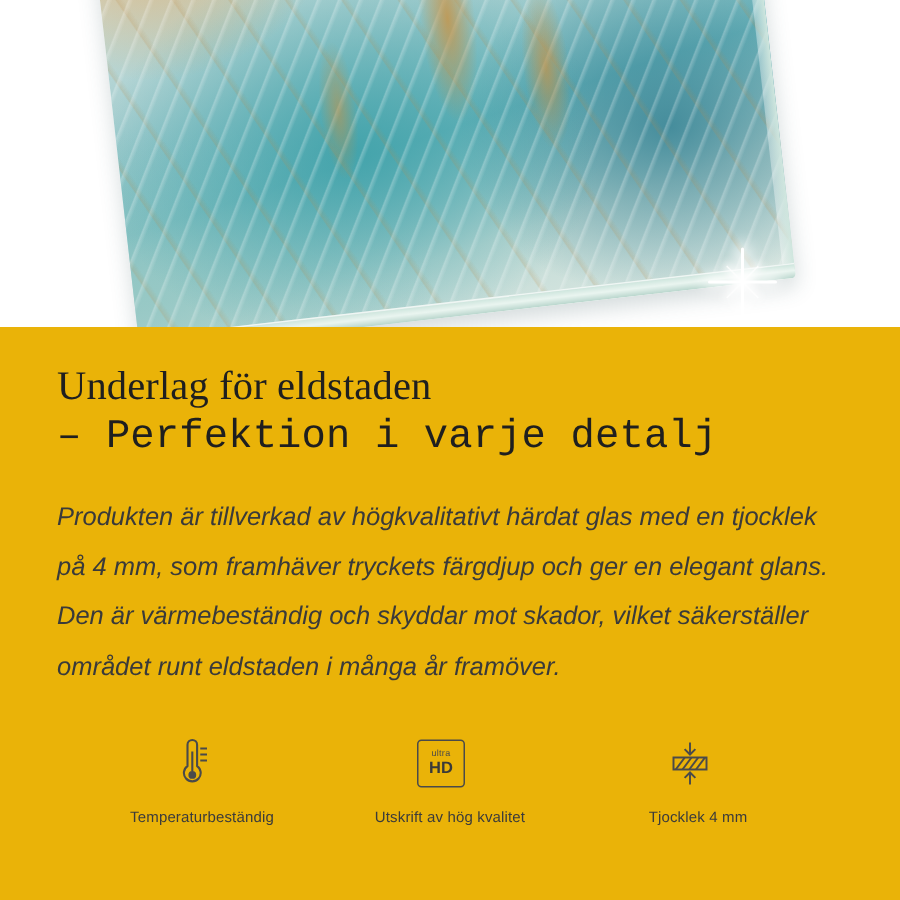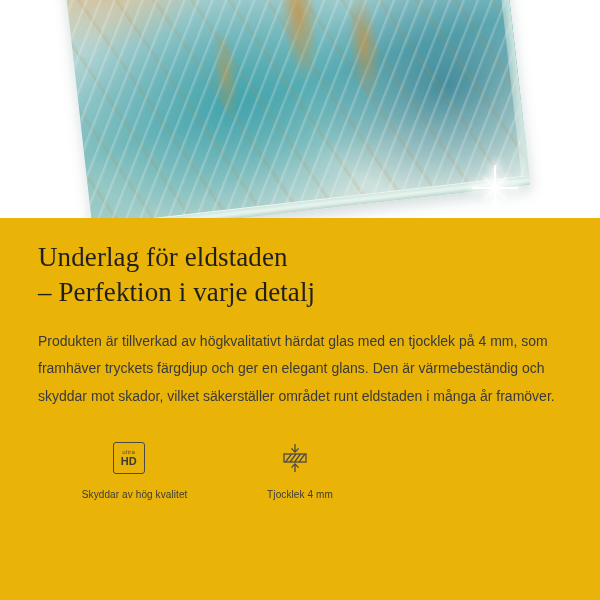--- a/index.html
+++ b/index.html
@@ -169,28 +169,30 @@
     font-family: "Liberation Serif", serif;
     font-size: 27px;
     line-height: 1.30;
     font-weight: 400;
     color: #1f1f1f;
     margin: 0 0 18px 0;
     letter-spacing: 0.1px;
   }
   .headline .line2 {
     display: block;
+    font-family: Liberation Mono, monospace;
   }
 
   .body-copy {
-    font-size: 14px;
+    font-size: 17px;
     line-height: 1.95;
     color: #3a3a3a;
     margin: 0;
     max-width: 520px;
+    font-style: italic;
   }
 
   
   .features {
     margin-top: 26px;
     display: grid;
     grid-template-columns: repeat(3, 1fr);
     row-gap: 16px;
     padding: 0 14px;
   }
@@ -267,29 +269,42 @@
 
     <h1 class="headline">
       <span>Underlag för eldstaden</span>
       <span class="line2">– Perfektion i varje detalj</span>
     </h1>
 
     <p class="body-copy">Produkten är tillverkad av högkvalitativt härdat glas med en tjocklek på 4 mm, som framhäver tryckets färgdjup och ger en elegant glans. Den är värmebeständig och skyddar mot skador, vilket säkerställer området runt eldstaden i många år framöver.</p>
 
     <div class="features">
 
+      <div class="feature">
+        <div class="feature-icon">
+          <svg width="30" height="34" viewBox="0 0 30 34" fill="none" stroke="#4a4a4a" stroke-width="1.4">
+            <path d="M12 4.5a3.2 3.2 0 0 1 6.4 0v14.2a5.6 5.6 0 1 1-6.4 0z"></path>
+            <line x1="15.2" y1="9" x2="15.2" y2="22"></line>
+            <circle cx="15.2" cy="24.6" r="2.6" fill="#4a4a4a" stroke="none"></circle>
+            <line x1="20.5" y1="7" x2="25" y2="7"></line>
+            <line x1="20.5" y1="11" x2="25" y2="11"></line>
+            <line x1="20.5" y1="15" x2="25" y2="15"></line>
+          </svg>
+        </div>
+        <div class="feature-label">Temperaturbeständig</div>
+      </div>
 
       <div class="feature">
         <div class="feature-icon">
           <div class="ultrahd-box">
             <span class="ultrahd-top">ultra</span>
             <span class="ultrahd-bottom">HD</span>
           </div>
         </div>
-        <div class="feature-label">Skyddar av hög kvalitet</div>
+        <div class="feature-label">Utskrift av hög kvalitet</div>
       </div>
 
 
 
 
       <div class="feature">
         <div class="feature-icon">
           <svg width="34" height="34" viewBox="0 0 34 34" fill="none" stroke="#4a4a4a" stroke-width="1.3">
             <line x1="17" y1="3" x2="17" y2="10.5"></line>
             <polyline points="13.4,7.4 17,11 20.6,7.4"></polyline>

